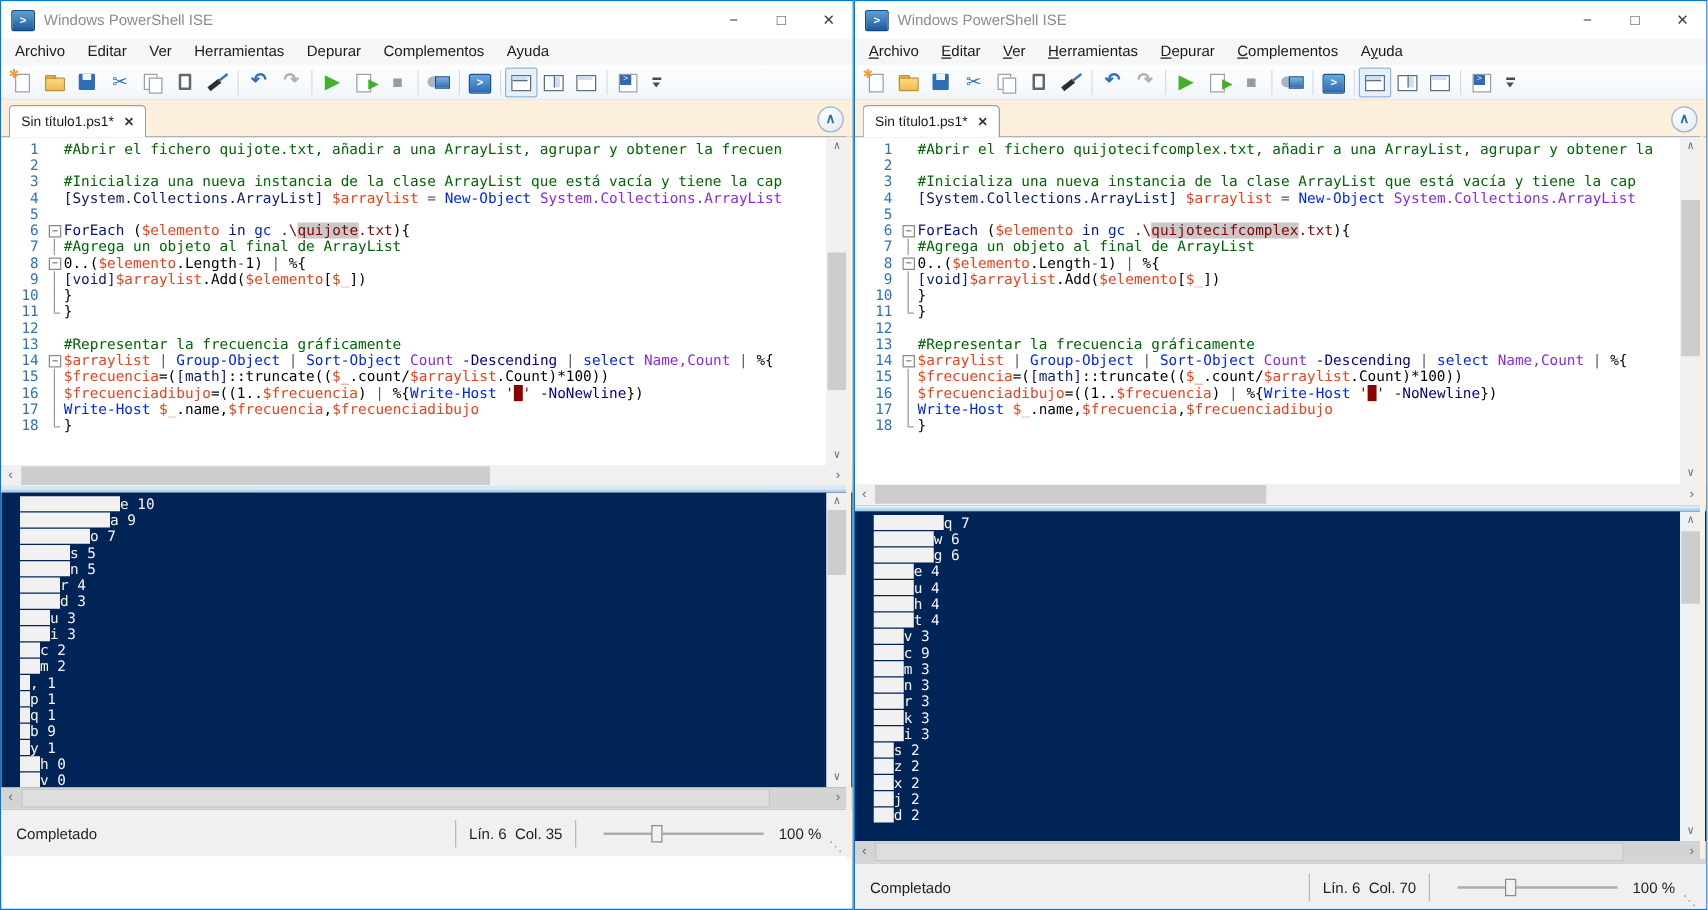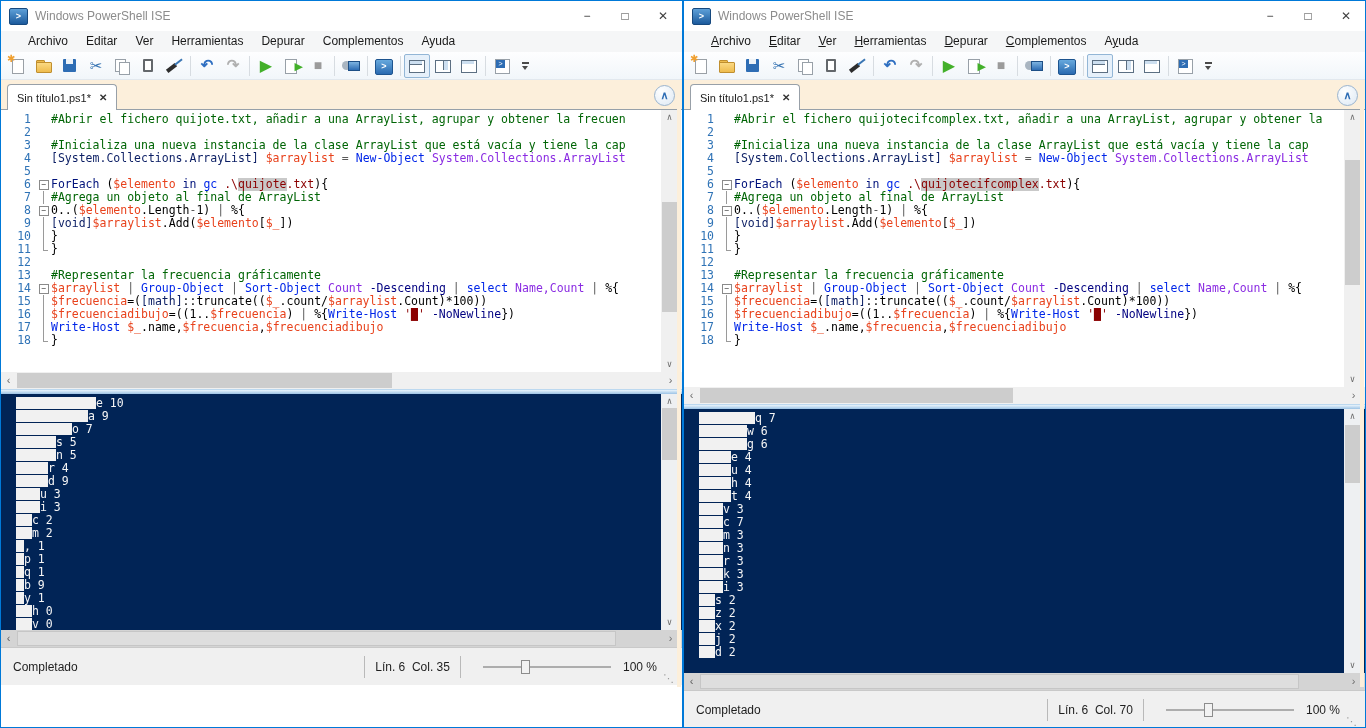--- a/index.html
+++ b/index.html
@@ -7,21 +7,21 @@
   .window{position:absolute;top:0;width:683px;height:728px;background:#fff;border:1px solid #0079d8;box-sizing:border-box;overflow:hidden}
   .win-left{left:0}.win-right{left:683px}
 
   
   .titlebar{height:30px;display:flex;align-items:center;background:#fff}
   .app-icon{width:17px;height:15px;margin:0 7px 0 8px;background:linear-gradient(#5ea0d8,#1c5a9c);border-radius:2px;color:#fff;font-size:9px;font-weight:bold;text-align:center;line-height:14px;border:1px solid #16497f}
   .title-text{flex:1;font-size:12px;color:#8c8c8c}
   .winbtn{width:38px;height:30px;line-height:30px;text-align:center;font-size:12px;color:#404040}
 
   
-  .menubar{height:21px;display:flex;align-items:center;background:#f5f6f7;font-size:12px;color:#1a1a1a;padding-left:18px}
+  .menubar{height:21px;display:flex;align-items:center;background:#f5f6f7;font-size:12px;color:#1a1a1a;padding-left:2px}
   .menu-item{padding:0 9px;height:21px;line-height:21px}
   .menu-item u{text-decoration:underline}
 
   
   .toolbar{height:27px;display:flex;align-items:center;background:linear-gradient(#fefeff,#f1f6fa);border-bottom:1px solid #e2e8ee;padding-left:4px}
   .tbtn{width:26px;height:24px;display:flex;align-items:center;justify-content:center;border-radius:2px;box-sizing:border-box}
   .tbtn.sel{background:#e6f0fa;border:1px solid #93b6d6}
   .tsep{width:1px;height:20px;background:#d7dce1;margin:0 3px}
   .ic{position:relative;width:18px;height:18px;text-align:center}
   .ic-new-script::before{content:"";position:absolute;left:3px;top:2px;width:10px;height:13px;background:#fff;border:1px solid #9aa0a6}
@@ -262,21 +262,21 @@
           <div class="crow">
             <span class="bar" style="width: 40px;"></span>
             <span class="clabel">n 5</span>
           </div>
           <div class="crow">
             <span class="bar" style="width: 32px;"></span>
             <span class="clabel">r 4</span>
           </div>
           <div class="crow">
             <span class="bar" style="width: 32px;"></span>
-            <span class="clabel">d 9</span>
+            <span class="clabel">d 3</span>
           </div>
           <div class="crow">
             <span class="bar" style="width: 24px;"></span>
             <span class="clabel">u 3</span>
           </div>
           <div class="crow">
             <span class="bar" style="width: 24px;"></span>
             <span class="clabel">i 3</span>
           </div>
           <div class="crow">
@@ -498,21 +498,21 @@
           <div class="crow">
             <span class="bar" style="width: 32px;"></span>
             <span class="clabel">t 4</span>
           </div>
           <div class="crow">
             <span class="bar" style="width: 24px;"></span>
             <span class="clabel">v 3</span>
           </div>
           <div class="crow">
             <span class="bar" style="width: 24px;"></span>
-            <span class="clabel">c 7</span>
+            <span class="clabel">c 9</span>
           </div>
           <div class="crow">
             <span class="bar" style="width: 24px;"></span>
             <span class="clabel">m 3</span>
           </div>
           <div class="crow">
             <span class="bar" style="width: 24px;"></span>
             <span class="clabel">n 3</span>
           </div>
           <div class="crow">

